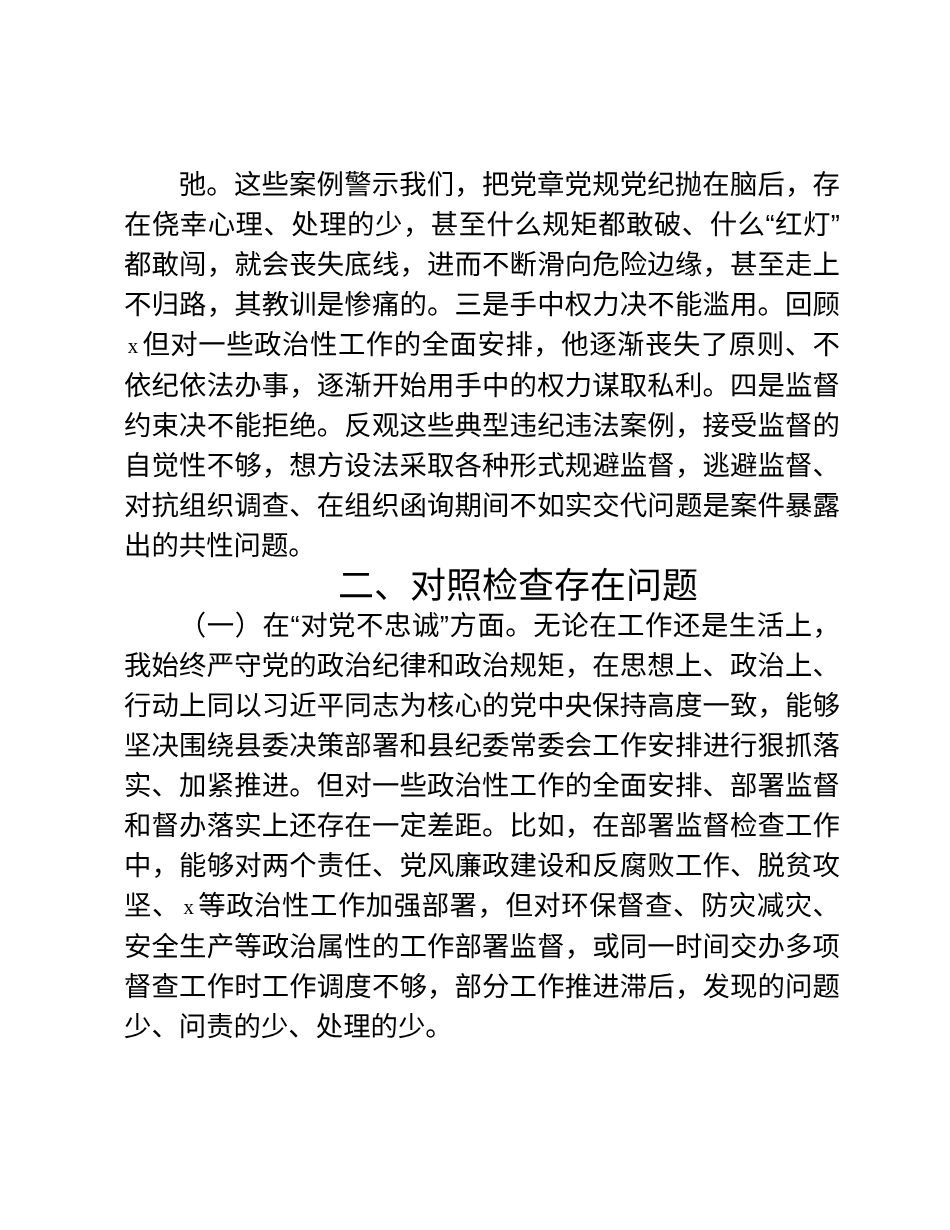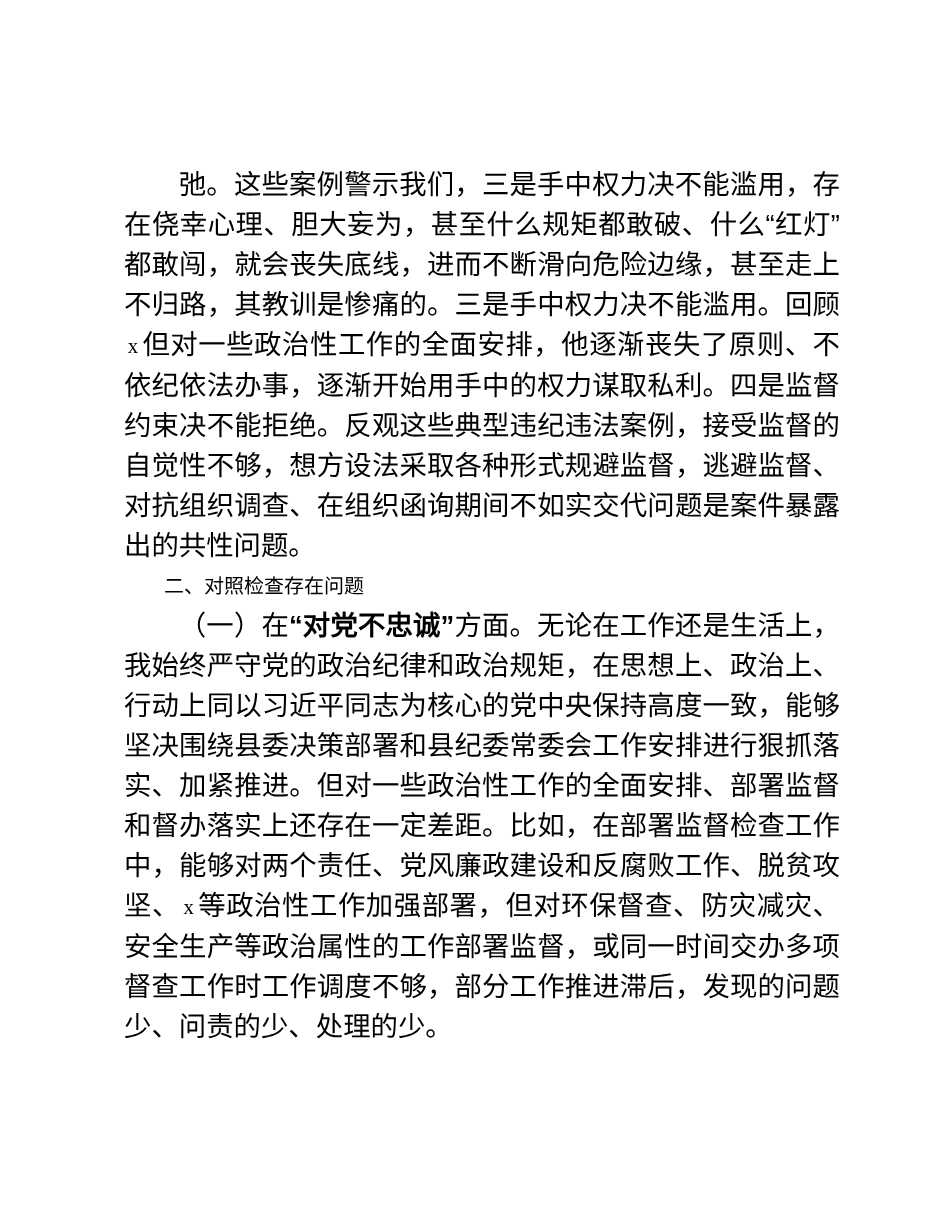--- a/index.html
+++ b/index.html
@@ -39,43 +39,43 @@
     letter-spacing: 0;
     word-break: break-all;
     font-weight: 400;
     -webkit-font-smoothing: antialiased;
   }
 
   .heading {
     margin: 0;
     padding: 0;
     font-family: "Liberation Sans", "DejaVu Sans", sans-serif;
-    font-size: 20px;
+    font-size: 36px;
     line-height: 40px;
     color: #000000;
     text-indent: 2em;
-    text-align: left;
+    text-align: center;
     font-weight: 400;
   }
 
   
   .latin {
     font-family: "Liberation Serif", "DejaVu Serif", serif;
     font-size: 0.76em;
     padding: 0 0.18em;
     vertical-align: 2%;
   }
 
   .em {
-    font-weight: 700;
+    font-weight: 400;
   }
 </style>
 </head>
 <body>
 
 <div class="page">
   <div class="page-body">
 
-  <p class="para"><span>弛。这些案例警示我们，三是手中权力决不能滥用，存在侥幸心理、胆大妄为，甚至什么规矩都敢破、什么“红灯”都敢闯，就会丧失底线，进而不断滑向危险边缘，甚至走上不归路，其教训是惨痛的。三是手中权力决不能滥用。回顾</span><span class="latin">x</span><span>但对一些政治性工作的全面安排，他逐渐丧失了原则、不依纪依法办事，逐渐开始用手中的权力谋取私利。四是监督约束决不能拒绝。反观这些典型违纪违法案例，接受监督的自觉性不够，想方设法采取各种形式规避监督，逃避监督、对抗组织调查、在组织函询期间不如实交代问题是案件暴露出的共性问题。</span></p>
+  <p class="para"><span>弛。这些案例警示我们，把党章党规党纪抛在脑后，存在侥幸心理、处理的少，甚至什么规矩都敢破、什么“红灯”都敢闯，就会丧失底线，进而不断滑向危险边缘，甚至走上不归路，其教训是惨痛的。三是手中权力决不能滥用。回顾</span><span class="latin">x</span><span>但对一些政治性工作的全面安排，他逐渐丧失了原则、不依纪依法办事，逐渐开始用手中的权力谋取私利。四是监督约束决不能拒绝。反观这些典型违纪违法案例，接受监督的自觉性不够，想方设法采取各种形式规避监督，逃避监督、对抗组织调查、在组织函询期间不如实交代问题是案件暴露出的共性问题。</span></p>
       <p class="heading"><span>二、对照检查存在问题</span></p>
       <p class="para"><span>（一）在</span><span class="em">“对党不忠诚”</span><span>方面。无论在工作还是生活上，我始终严守党的政治纪律和政治规矩，在思想上、政治上、行动上同以习近平同志为核心的党中央保持高度一致，能够坚决围绕县委决策部署和县纪委常委会工作安排进行狠抓落实、加紧推进。但对一些政治性工作的全面安排、部署监督和督办落实上还存在一定差距。比如，在部署监督检查工作中，能够对两个责任、党风廉政建设和反腐败工作、脱贫攻坚、</span><span class="latin">x</span><span>等政治性工作加强部署，但对环保督查、防灾减灾、安全生产等政治属性的工作部署监督，或同一时间交办多项督查工作时工作调度不够，部分工作推进滞后，发现的问题少、问责的少、处理的少。</span></p>
     </div>
 </div>
 
 </body></html>

